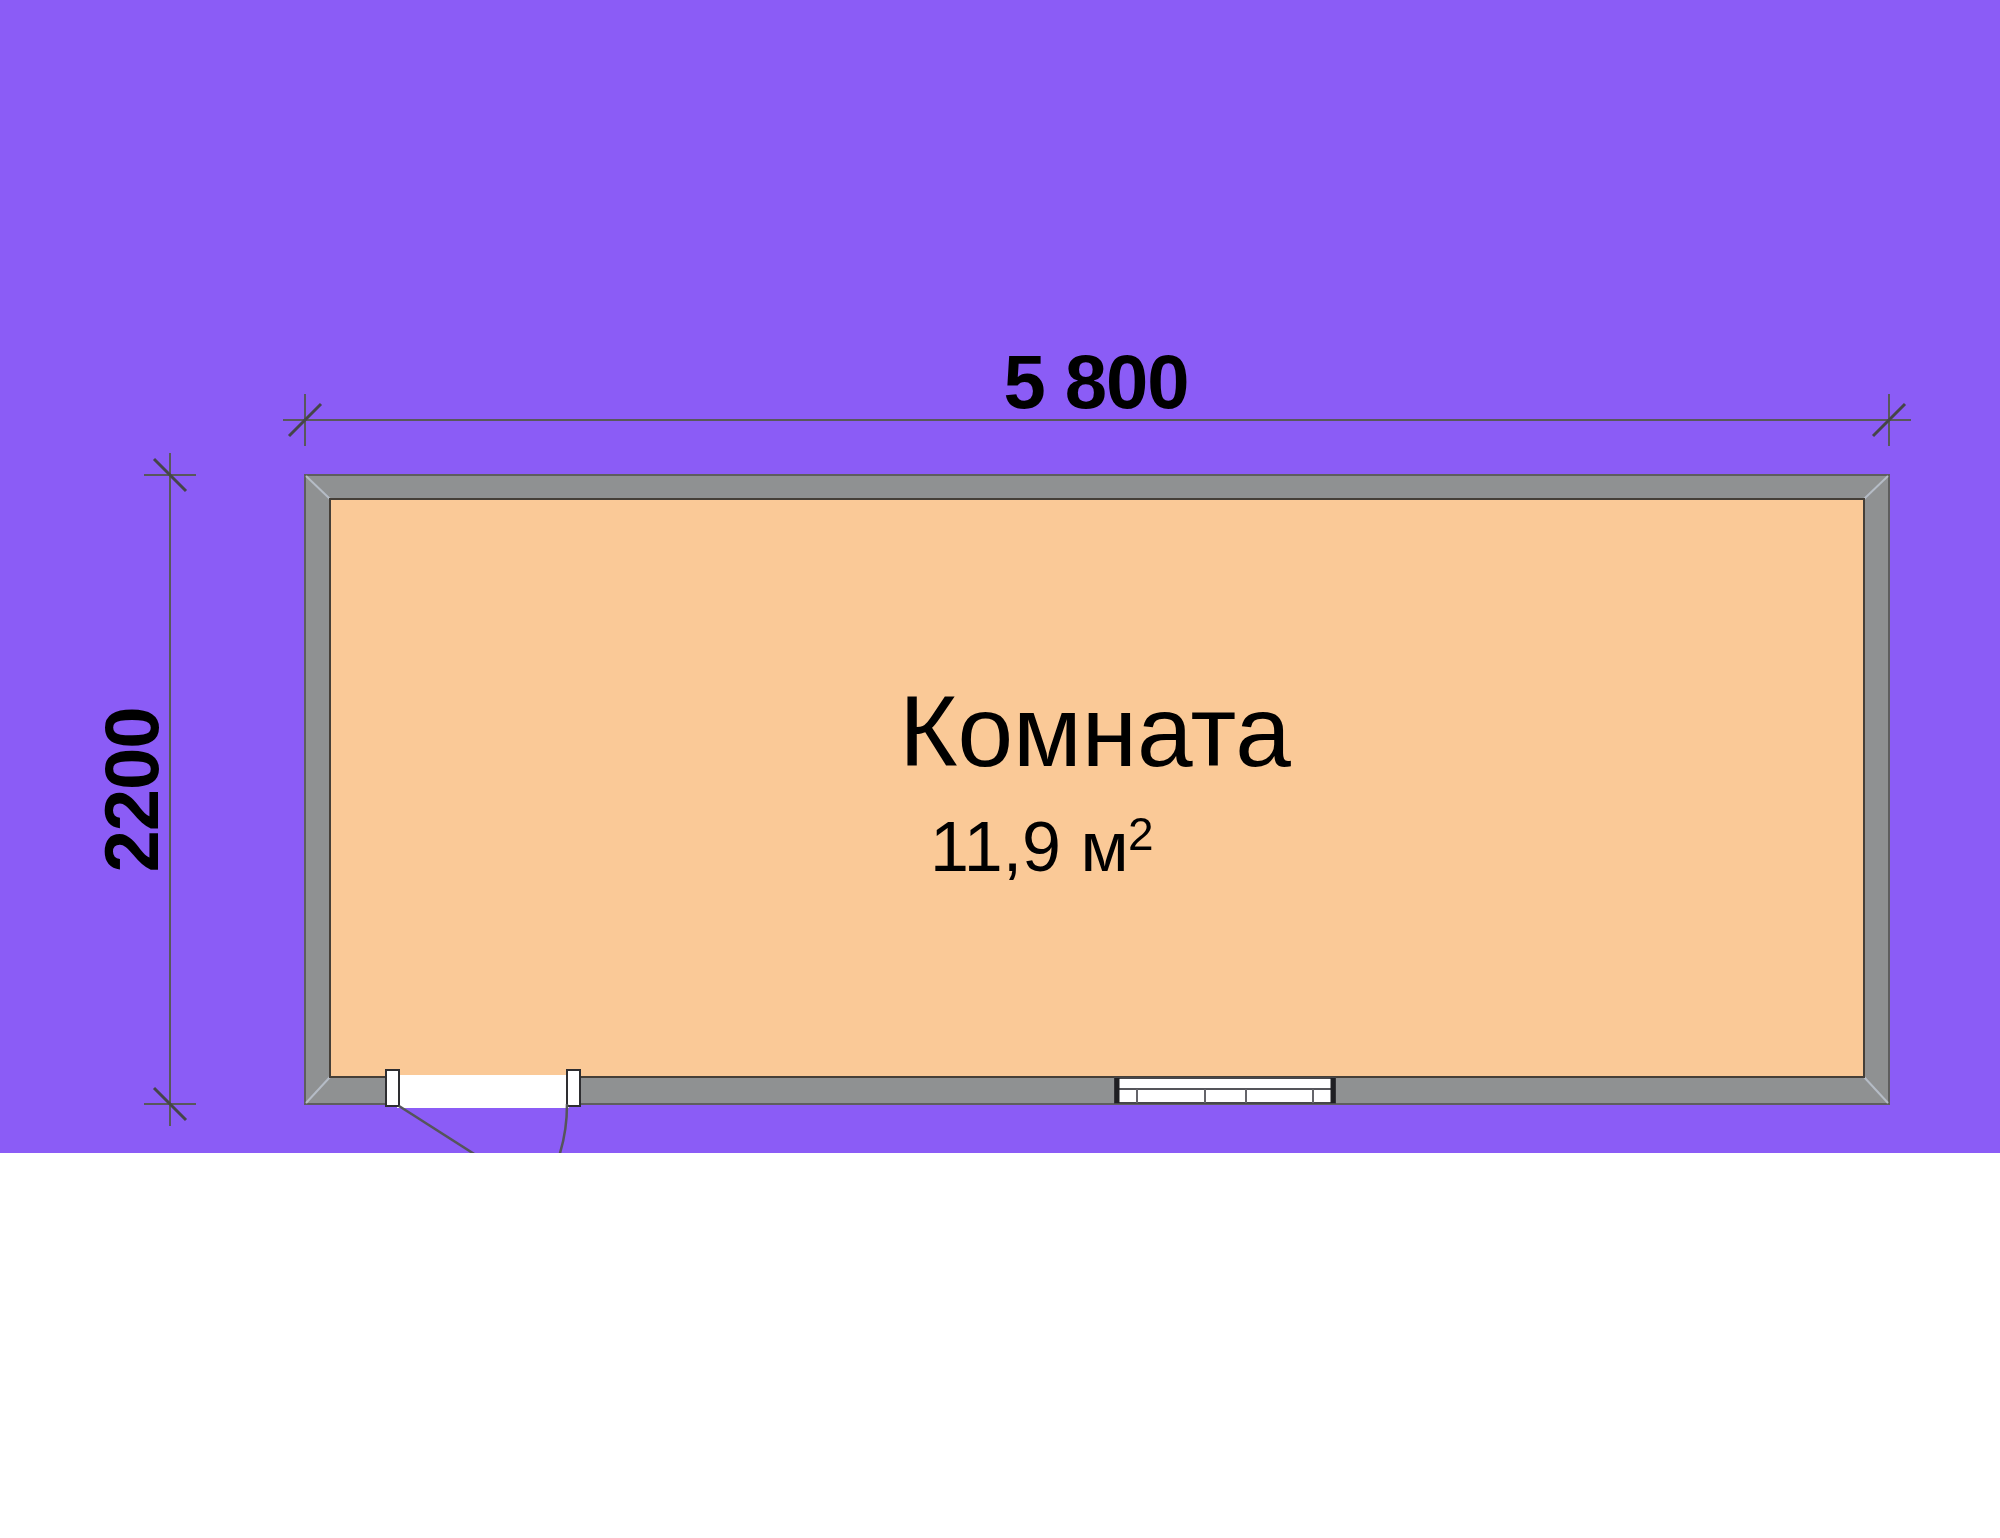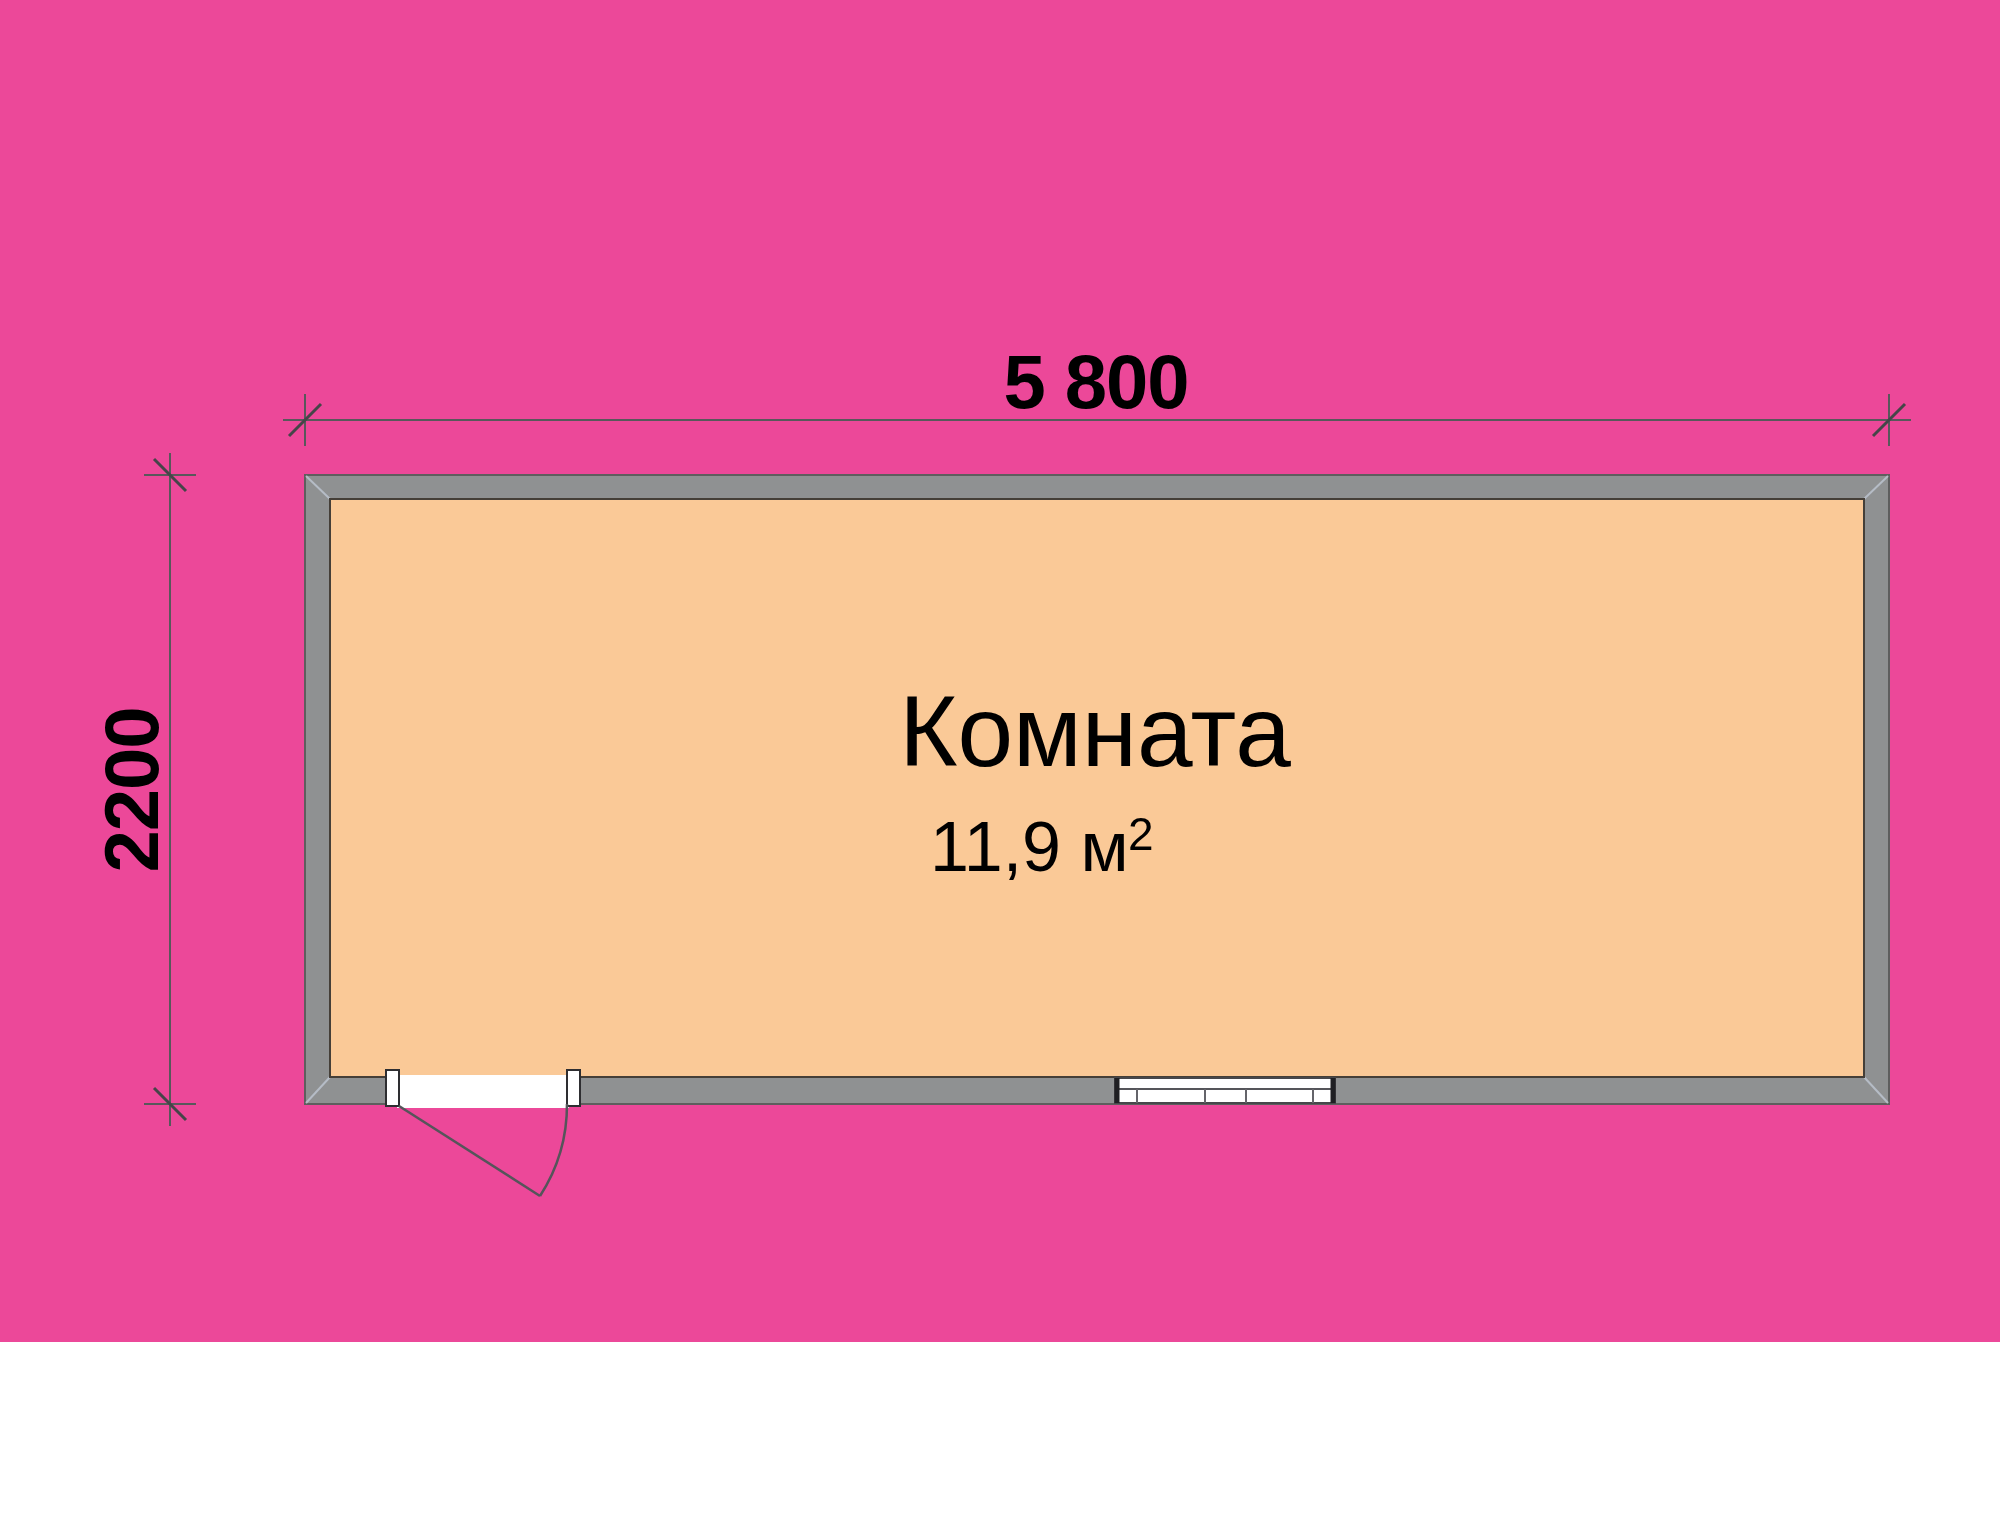--- a/index.html
+++ b/index.html
@@ -3,22 +3,22 @@
 <meta charset="utf-8">
 <style>
   html, body {
     margin: 0;
     padding: 0;
     background: #ffffff;
   }
   .page {
     position: relative;
     width: 2000px;
-    height: 1342px;
-    background: #ec4899;
+    height: 1153px;
+    background: #8b5cf6;
     overflow: hidden;
   }
   svg {
     display: block;
     width: 2000px;
     height: 1538px;
   }
   
   .dim-line {
     stroke: #58585b;

